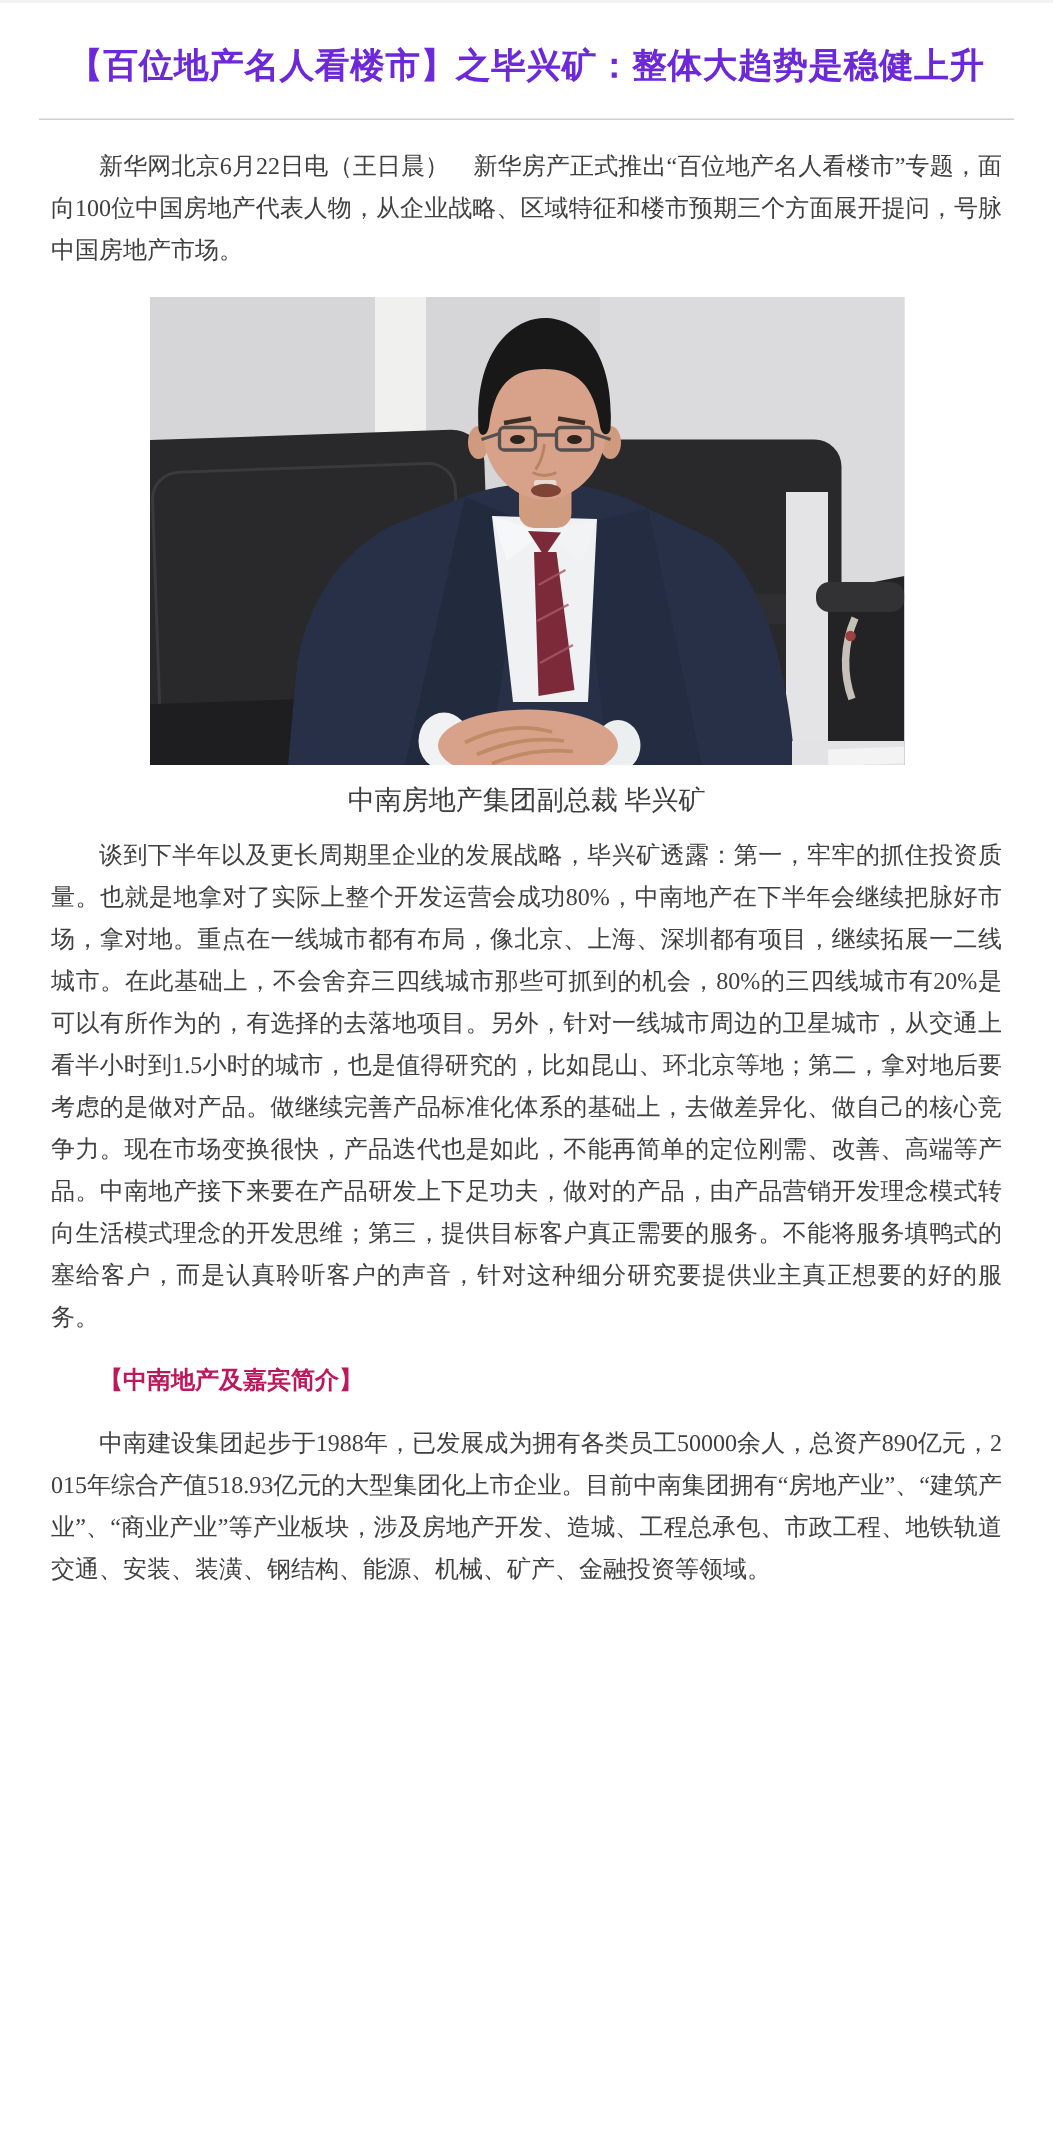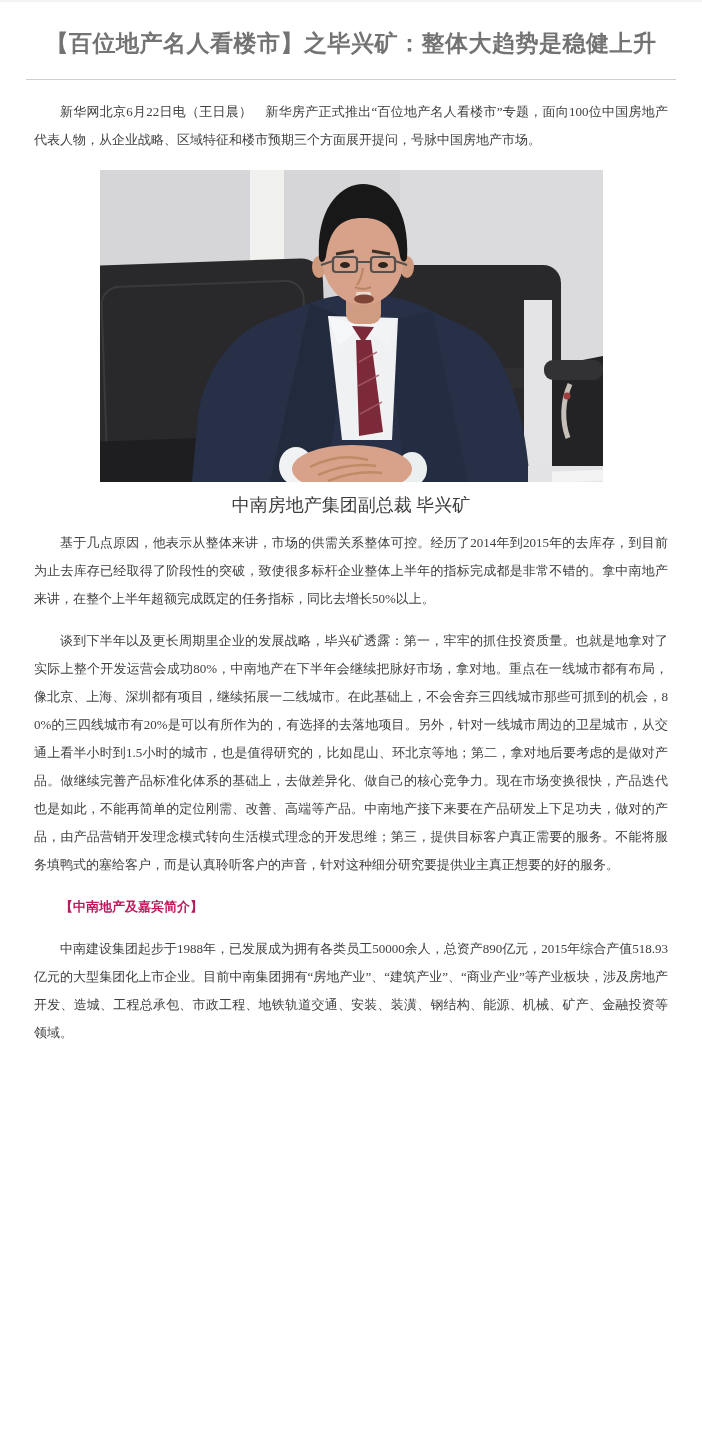--- a/index.html
+++ b/index.html
@@ -3,26 +3,26 @@
 <meta charset="utf-8">
 <style>
   html,body{margin:0;padding:0;background:#ffffff;}
   body{font-family:"Liberation Serif","DejaVu Serif",serif;}
   .page{
     width:702px;min-height:1430px;margin:0 auto;background:#fff;
     box-sizing:border-box;padding-top:24px;border-top:2px solid #f3f3f3;
   }
   .title{
     margin:0 26px;text-align:center;font-size:23px;line-height:36px;
-    font-weight:700;color:#737373;letter-spacing:.5px;
+    font-weight:700;color:#6d28d9;letter-spacing:.5px;
   }
   .divider{border:none;border-top:1px solid #cfcfcf;margin:17px 26px 0 26px;height:0;}
   .content{padding:4px 34px 40px 34px;}
   .para{
-    margin:14px 0 12px 0;font-size:13px;line-height:28px;color:#404040;
+    margin:14px 0 12px 0;font-size:16px;line-height:28px;color:#404040;
     text-align:justify;text-indent:2em;word-break:break-all;
   }
   .section-heading{font-weight:700;color:#be185d;}
   figure.photo-figure{margin:16px 0 6px 0;padding:0;}
   .photo{width:503px;height:312px;margin:0 auto;overflow:hidden;background:#d6d6d8;}
   .photo svg{display:block;}
   figcaption{
     text-align:center;font-size:18px;color:#3d3d3d;margin-top:13px;line-height:20px;
   }
 </style>
@@ -116,21 +116,20 @@
             <path d="M210,297 Q240,282 268,290 M218,305 Q248,292 276,296 M228,311 Q256,300 282,303" stroke="#bf8a66" stroke-width="2.5" fill="none"></path>
           </g>
 
           <rect x="428" y="296" width="75" height="16" fill="#e3e3e5"></rect>
           <rect x="452" y="301" width="51" height="11" fill="#f3f3f3" transform="rotate(-2 470 306)"></rect>
         </svg>
       </div>
       <figcaption>中南房地产集团副总裁 毕兴矿</figcaption>
     </figure>
 
-    <p class="para">基于几点原因，他表示从整体来讲，市场的供需关系整体可控。经历了2014年到2015年的去库存，到目前为止去库存已经取得了阶段性的突破，致使很多标杆企业整体上半年的指标完成都是非常不错的。拿中南地产来讲，在整个上半年超额完成既定的任务指标，同比去增长50%以上。</p>
     <p class="para">谈到下半年以及更长周期里企业的发展战略，毕兴矿透露：第一，牢牢的抓住投资质量。也就是地拿对了实际上整个开发运营会成功80%，中南地产在下半年会继续把脉好市场，拿对地。重点在一线城市都有布局，像北京、上海、深圳都有项目，继续拓展一二线城市。在此基础上，不会舍弃三四线城市那些可抓到的机会，80%的三四线城市有20%是可以有所作为的，有选择的去落地项目。另外，针对一线城市周边的卫星城市，从交通上看半小时到1.5小时的城市，也是值得研究的，比如昆山、环北京等地；第二，拿对地后要考虑的是做对产品。做继续完善产品标准化体系的基础上，去做差异化、做自己的核心竞争力。现在市场变换很快，产品迭代也是如此，不能再简单的定位刚需、改善、高端等产品。中南地产接下来要在产品研发上下足功夫，做对的产品，由产品营销开发理念模式转向生活模式理念的开发思维；第三，提供目标客户真正需要的服务。不能将服务填鸭式的塞给客户，而是认真聆听客户的声音，针对这种细分研究要提供业主真正想要的好的服务。</p>
 
     <p class="para section-heading">【中南地产及嘉宾简介】</p>
 
     <p class="para">中南建设集团起步于1988年，已发展成为拥有各类员工50000余人，总资产890亿元，2015年综合产值518.93亿元的大型集团化上市企业。目前中南集团拥有“房地产业”、“建筑产业”、“商业产业”等产业板块，涉及房地产开发、造城、工程总承包、市政工程、地铁轨道交通、安装、装潢、钢结构、能源、机械、矿产、金融投资等领域。</p>
 
   </div>
 </div>
 
 </body></html>

